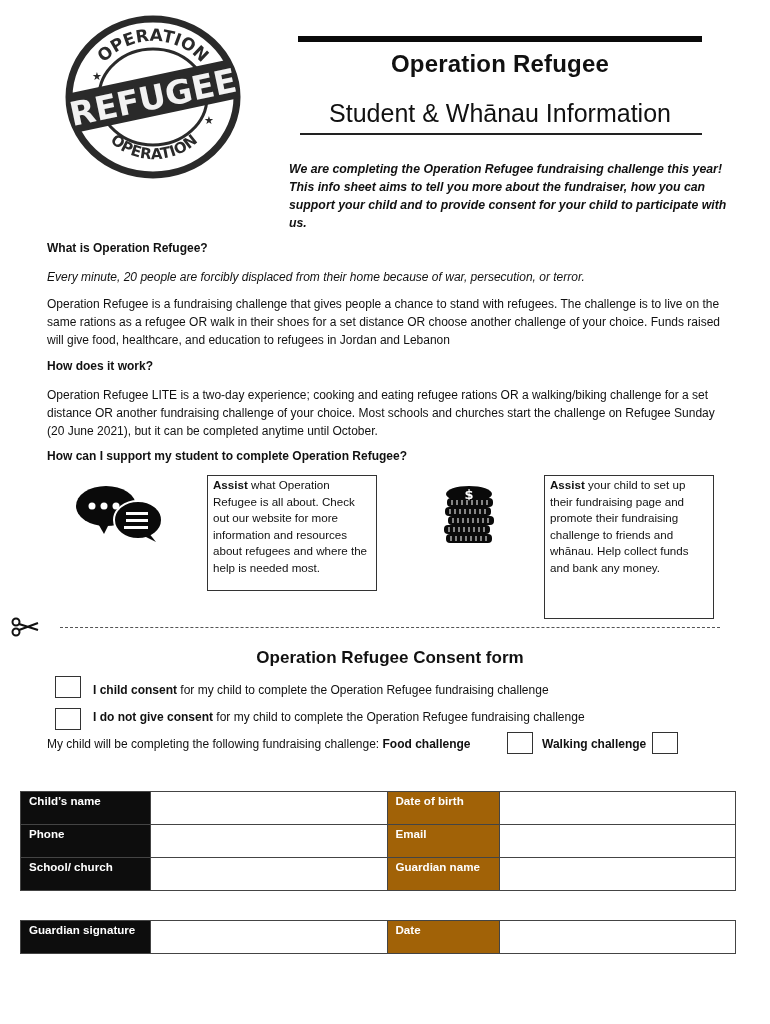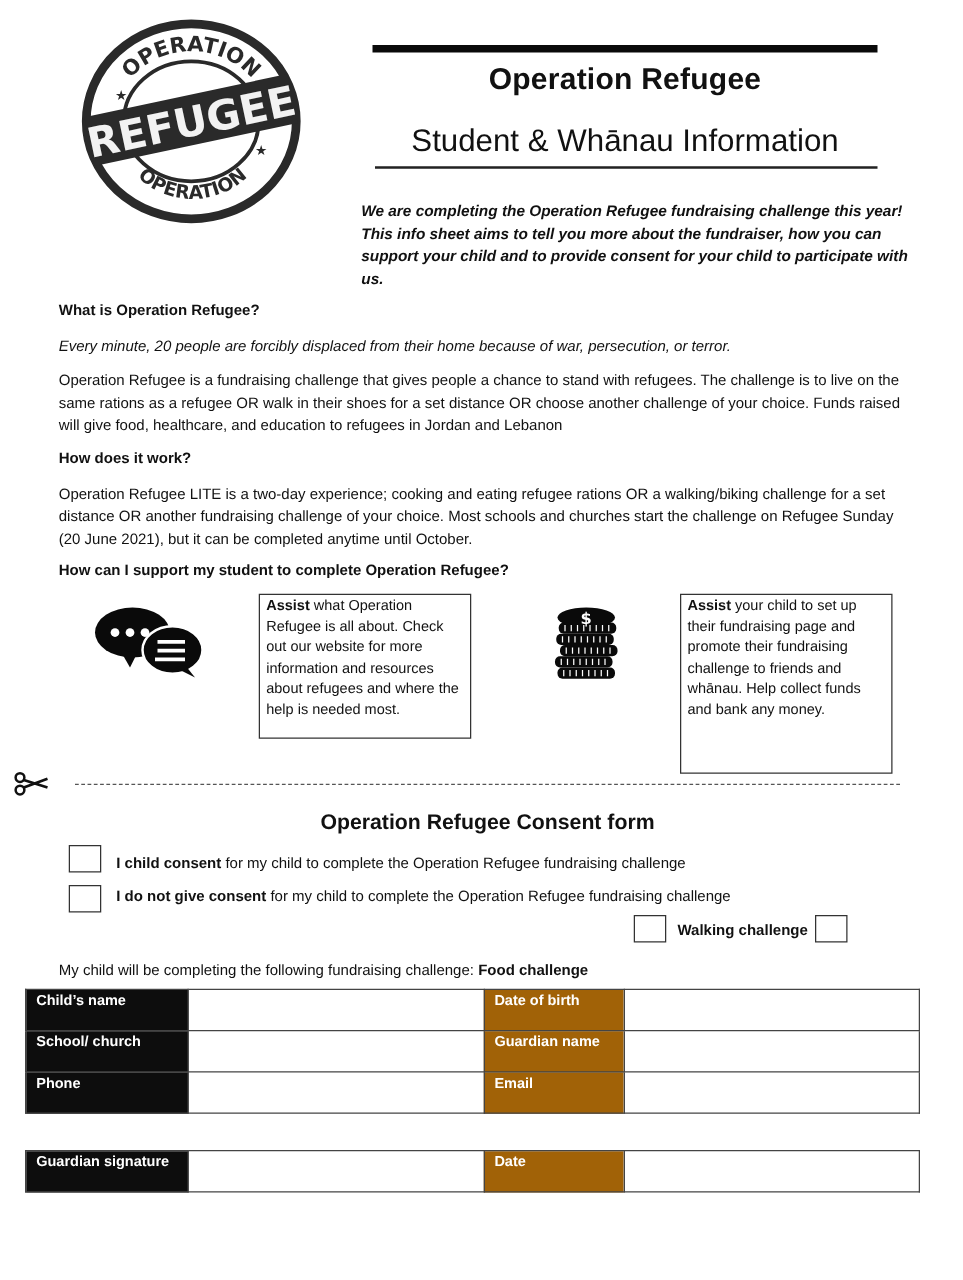--- a/index.html
+++ b/index.html
@@ -38,21 +38,21 @@
     .scissors { left: 10px; top: 616px; width: 30px; height: 22px; }
     .cut-line { left: 60px; top: 627px; width: 660px; border-top: 1px dashed #555; }
 
     .consent-title { left: 40px; top: 648px; width: 700px; text-align: center; font-size: 17px; font-weight: bold; }
     .cb { width: 26px; height: 22px; border: 1.5px solid #333; box-sizing: border-box; background: #fff; cursor: pointer; }
     .cb1 { left: 55px; top: 676px; }
     .cb2 { left: 55px; top: 708px; }
     .consent-line { font-size: 12px; }
     .cl1 { left: 93px; top: 683px; }
     .cl2 { left: 93px; top: 710px; }
-    .cl3 { left: 47px; top: 737px; margin-top: 32px; }
+    .cl3 { left: 47px; top: 737px; }
     .cb-food { left: 507px; top: 732px; width: 26px; height: 22px; }
     .cb-walk { left: 652px; top: 732px; width: 26px; height: 22px; }
     .lbl-walk { left: 542px; top: 737px; font-size: 12px; font-weight: bold; }
 
     table.form { position: absolute; border-collapse: collapse; left: 20px; width: 716px; padding-left: 41px; }
     table.form td { border: 1.5px solid #444; height: 31px; vertical-align: top; padding: 2px 8px; font-size: 11.6px; font-weight: bold; box-sizing: border-box; }
     table.form td.lbl { background: #0d0d0d; color: #fff; width: 130px; }
     table.form td.lbl2 { background: #a16207; color: #fff; width: 112px; }
     table.form td.val { background: #fff; }
     table.form td.val input { width: 100%; height: 26px; border: none; outline: none; background: transparent; }
@@ -167,29 +167,29 @@
 
 <table class="form tbl1">
   <tbody>
       <tr>
     <td class="lbl">Child’s name</td>
     <td class="val"><input value="" style=""></td>
     <td class="lbl2">Date of birth</td>
     <td class="val"><input value="" style=""></td>
   </tr>
   <tr>
+    <td class="lbl">Phone</td>
+    <td class="val"><input value="" style=""></td>
+    <td class="lbl2">Email</td>
+    <td class="val"><input value="" style=""></td>
+  </tr>
+  <tr>
     <td class="lbl">School/ church</td>
     <td class="val"><input value="" style=""></td>
     <td class="lbl2">Guardian name</td>
-    <td class="val"><input value="" style=""></td>
-  </tr>
-  <tr>
-    <td class="lbl">Phone</td>
-    <td class="val"><input value="" style=""></td>
-    <td class="lbl2">Email</td>
     <td class="val"><input value="" style=""></td>
   </tr>
 </tbody>
   </table>
 
 <table class="form tbl2">
   <tbody>
       <tr>
     <td class="lbl">Guardian signature</td>
     <td class="val"><input value="" style=""></td>

